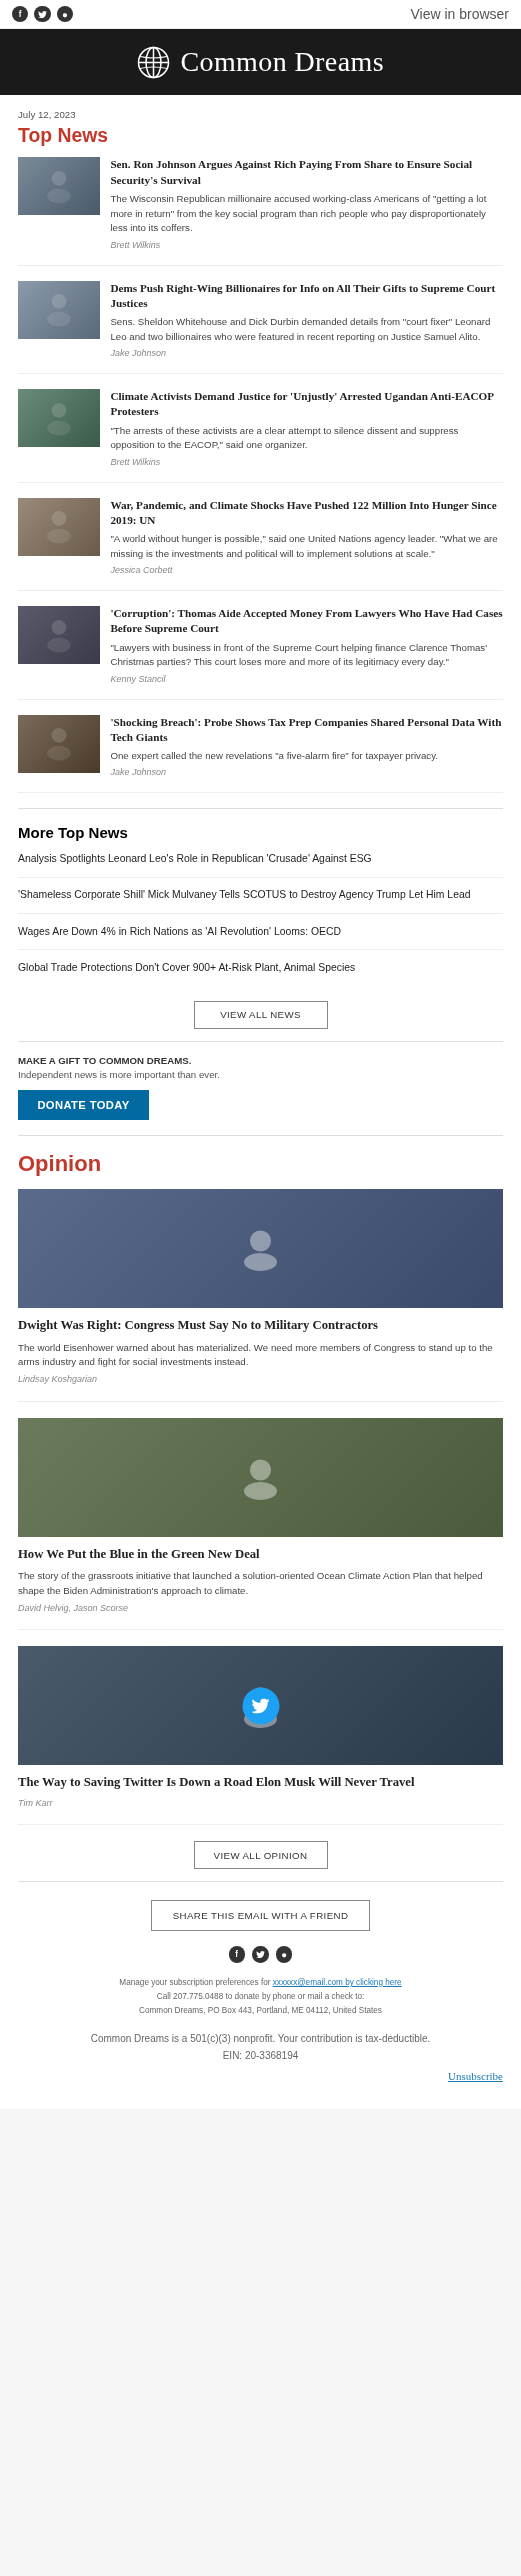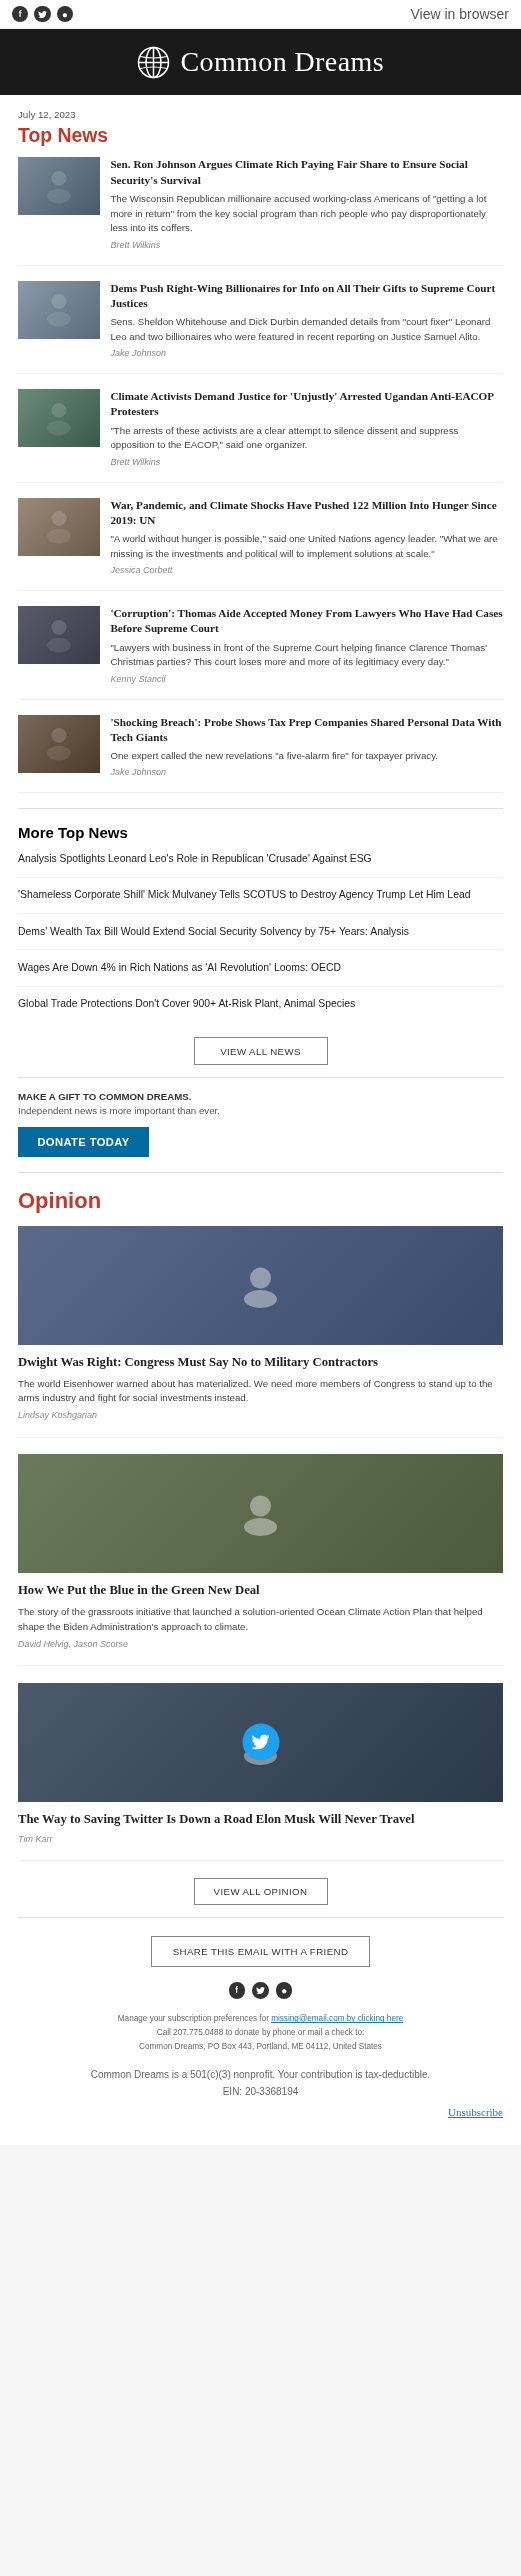--- a/index.html
+++ b/index.html
@@ -394,21 +394,21 @@
     <div class="news-item">
       <div class="news-thumb thumb-1">
         <div class="thumb-person">
           <svg width="30" height="37" viewBox="0 0 40 50" fill="none">
               <circle cx="20" cy="14" r="10" fill="rgba(255,255,255,0.3)"></circle>
               <ellipse cx="20" cy="38" rx="16" ry="10" fill="rgba(255,255,255,0.2)"></ellipse>
             </svg>
         </div>
       </div>
       <div class="news-text">
-        <div class="news-headline">Sen. Ron Johnson Argues Climate Rich Paying Fair Share to Ensure Social Security's Survival</div>
+        <div class="news-headline">Sen. Ron Johnson Argues Against Rich Paying From Share to Ensure Social Security's Survival</div>
         <div class="news-excerpt">The Wisconsin Republican millionaire accused working-class Americans of "getting a lot more in return" from the key social program than rich people who pay disproportionately less into its coffers.</div>
         <div class="news-author">Brett Wilkins</div>
       </div>
     </div>
 
     <div class="news-item">
       <div class="news-thumb thumb-2">
         <div class="thumb-person">
           <svg width="30" height="37" viewBox="0 0 40 50" fill="none">
               <circle cx="20" cy="14" r="10" fill="rgba(255,255,255,0.3)"></circle>
@@ -487,21 +487,20 @@
       </div>
     </div>
 
     <hr class="divider">
 
     <div class="more-top-news">
       <div class="more-news-title">More Top News</div>
 
       <div class="more-news-item">Analysis Spotlights Leonard Leo's Role in Republican 'Crusade' Against ESG</div>
       <div class="more-news-item">'Shameless Corporate Shill' Mick Mulvaney Tells SCOTUS to Destroy Agency Trump Let Him Lead</div>
-      <div class="more-news-item">Dems' Wealth Tax Bill Would Extend Social Security Solvency by 75+ Years: Analysis</div>
       <div class="more-news-item">Wages Are Down 4% in Rich Nations as 'AI Revolution' Looms: OECD</div>
       <div class="more-news-item">Global Trade Protections Don't Cover 900+ At-Risk Plant, Animal Species</div>
     </div>
 
     <div class="btn-outline">VIEW ALL NEWS</div>
 
     <div class="donate-section">
       <div class="donate-label">MAKE A GIFT TO COMMON DREAMS.</div>
       <div class="donate-sub">Independent news is more important than ever.</div>
       <button class="btn-donate">DONATE TODAY</button>
@@ -564,21 +563,21 @@
       <div class="footer-social">
         <span class="social-icon-circle">f</span>
         <span class="social-icon-circle">
           <svg width="9" height="7.4" viewBox="0 0 24 20" fill="white">
             <path d="M24 2.4a10 10 0 0 1-2.8.8 5 5 0 0 0 2.1-2.7c-.9.5-1.9.9-3 1.1A5 5 0 0 0 16.6 0c-2.8 0-5 2.2-5 5 0 .4 0 .8.1 1.1C7.7 5.9 4.1 4 1.7 1c-.4.7-.7 1.5-.7 2.4 0 1.7.9 3.2 2.2 4.1-.8 0-1.6-.3-2.2-.6v.1c0 2.4 1.7 4.4 4 4.8-.4.1-.8.2-1.3.2-.3 0-.6 0-.9-.1.6 2 2.4 3.4 4.6 3.4A10 10 0 0 1 0 17.5 14 14 0 0 0 7.5 20c9.1 0 14-7.5 14-14v-.6A10 10 0 0 0 24 2.4z"></path>
           </svg>
         </span>
         <span class="social-icon-circle" style="font-size:9.7px;">●</span>
       </div>
       <div class="footer-text">
-        Manage your subscription preferences for <a href="#">missing@email.com by clicking here</a><br>
+        Manage your subscription preferences for <a href="#">xxxxxx@email.com by clicking here</a><br>
         <span>Call 207.775.0488 to donate by phone or mail a check to:</span><br>
         <span>Common Dreams, PO Box 443, Portland, ME 04112, United States</span>
       </div>
       <div class="footer-legal">
         <span>Common Dreams is a 501(c)(3) nonprofit. Your contribution is tax-deductible.</span><br>
         <span>EIN: 20-3368194</span>
       </div>
       <a class="unsubscribe" href="#">Unsubscribe</a>
     </div>
 

